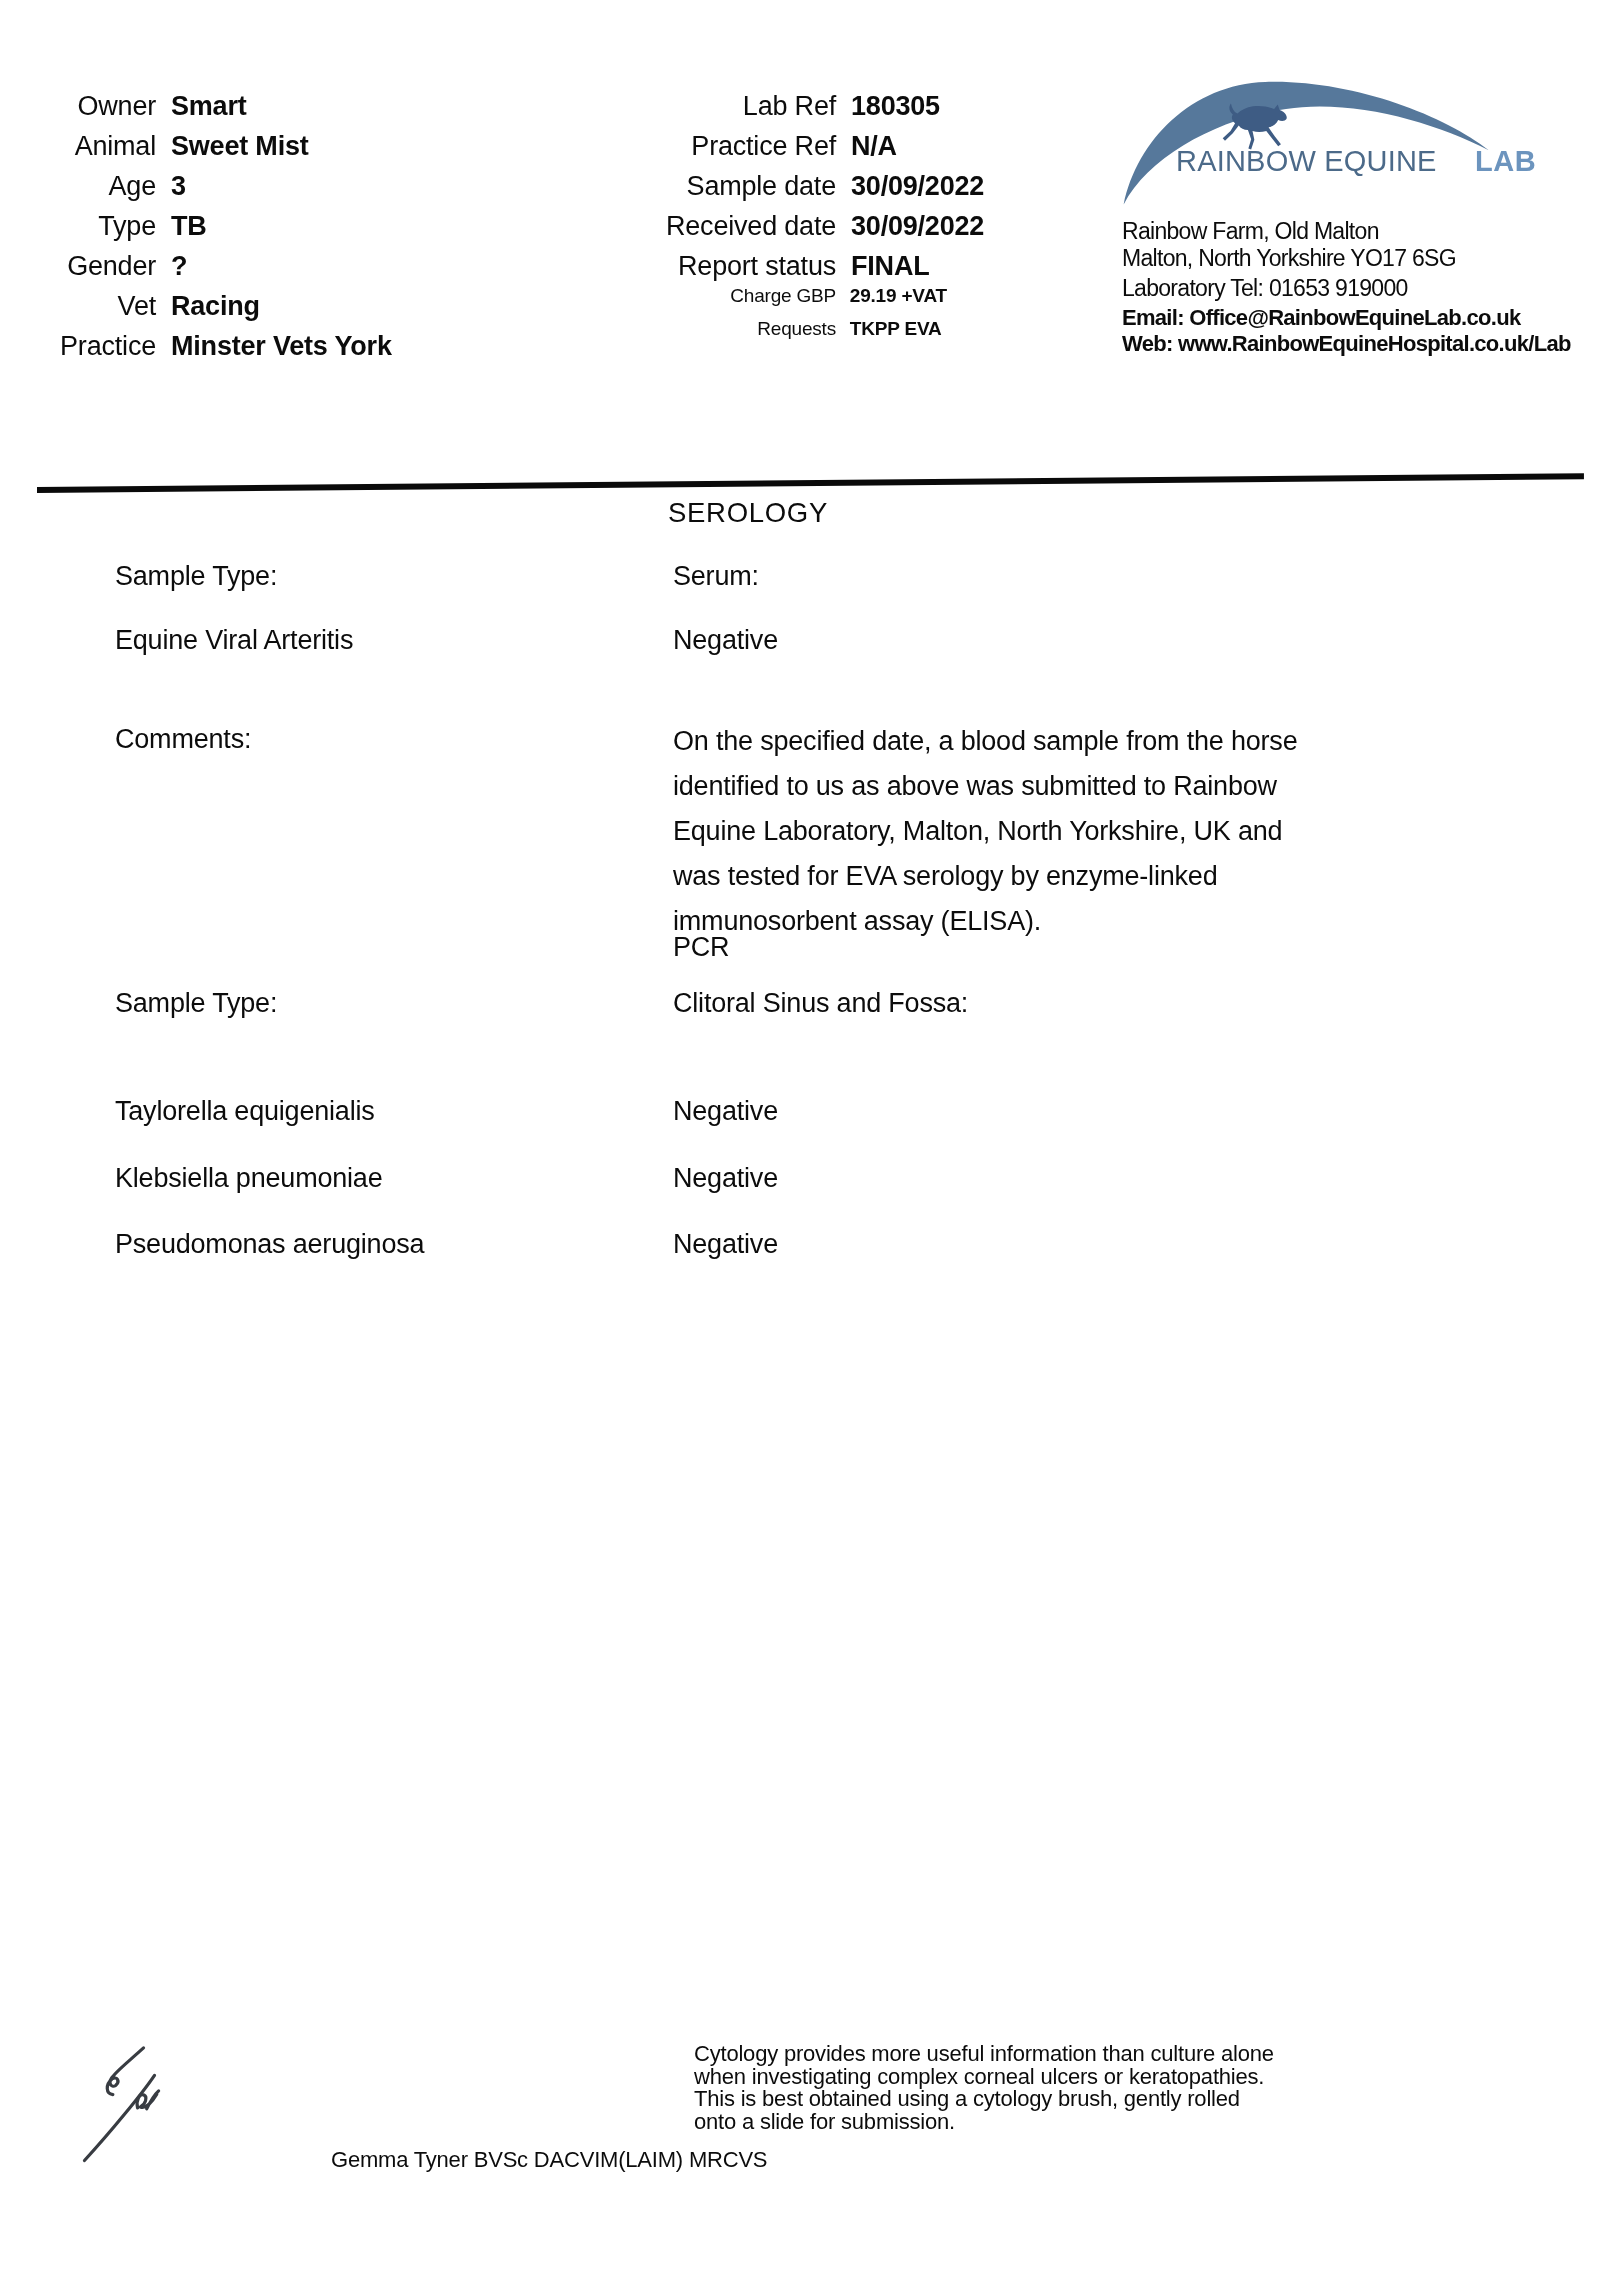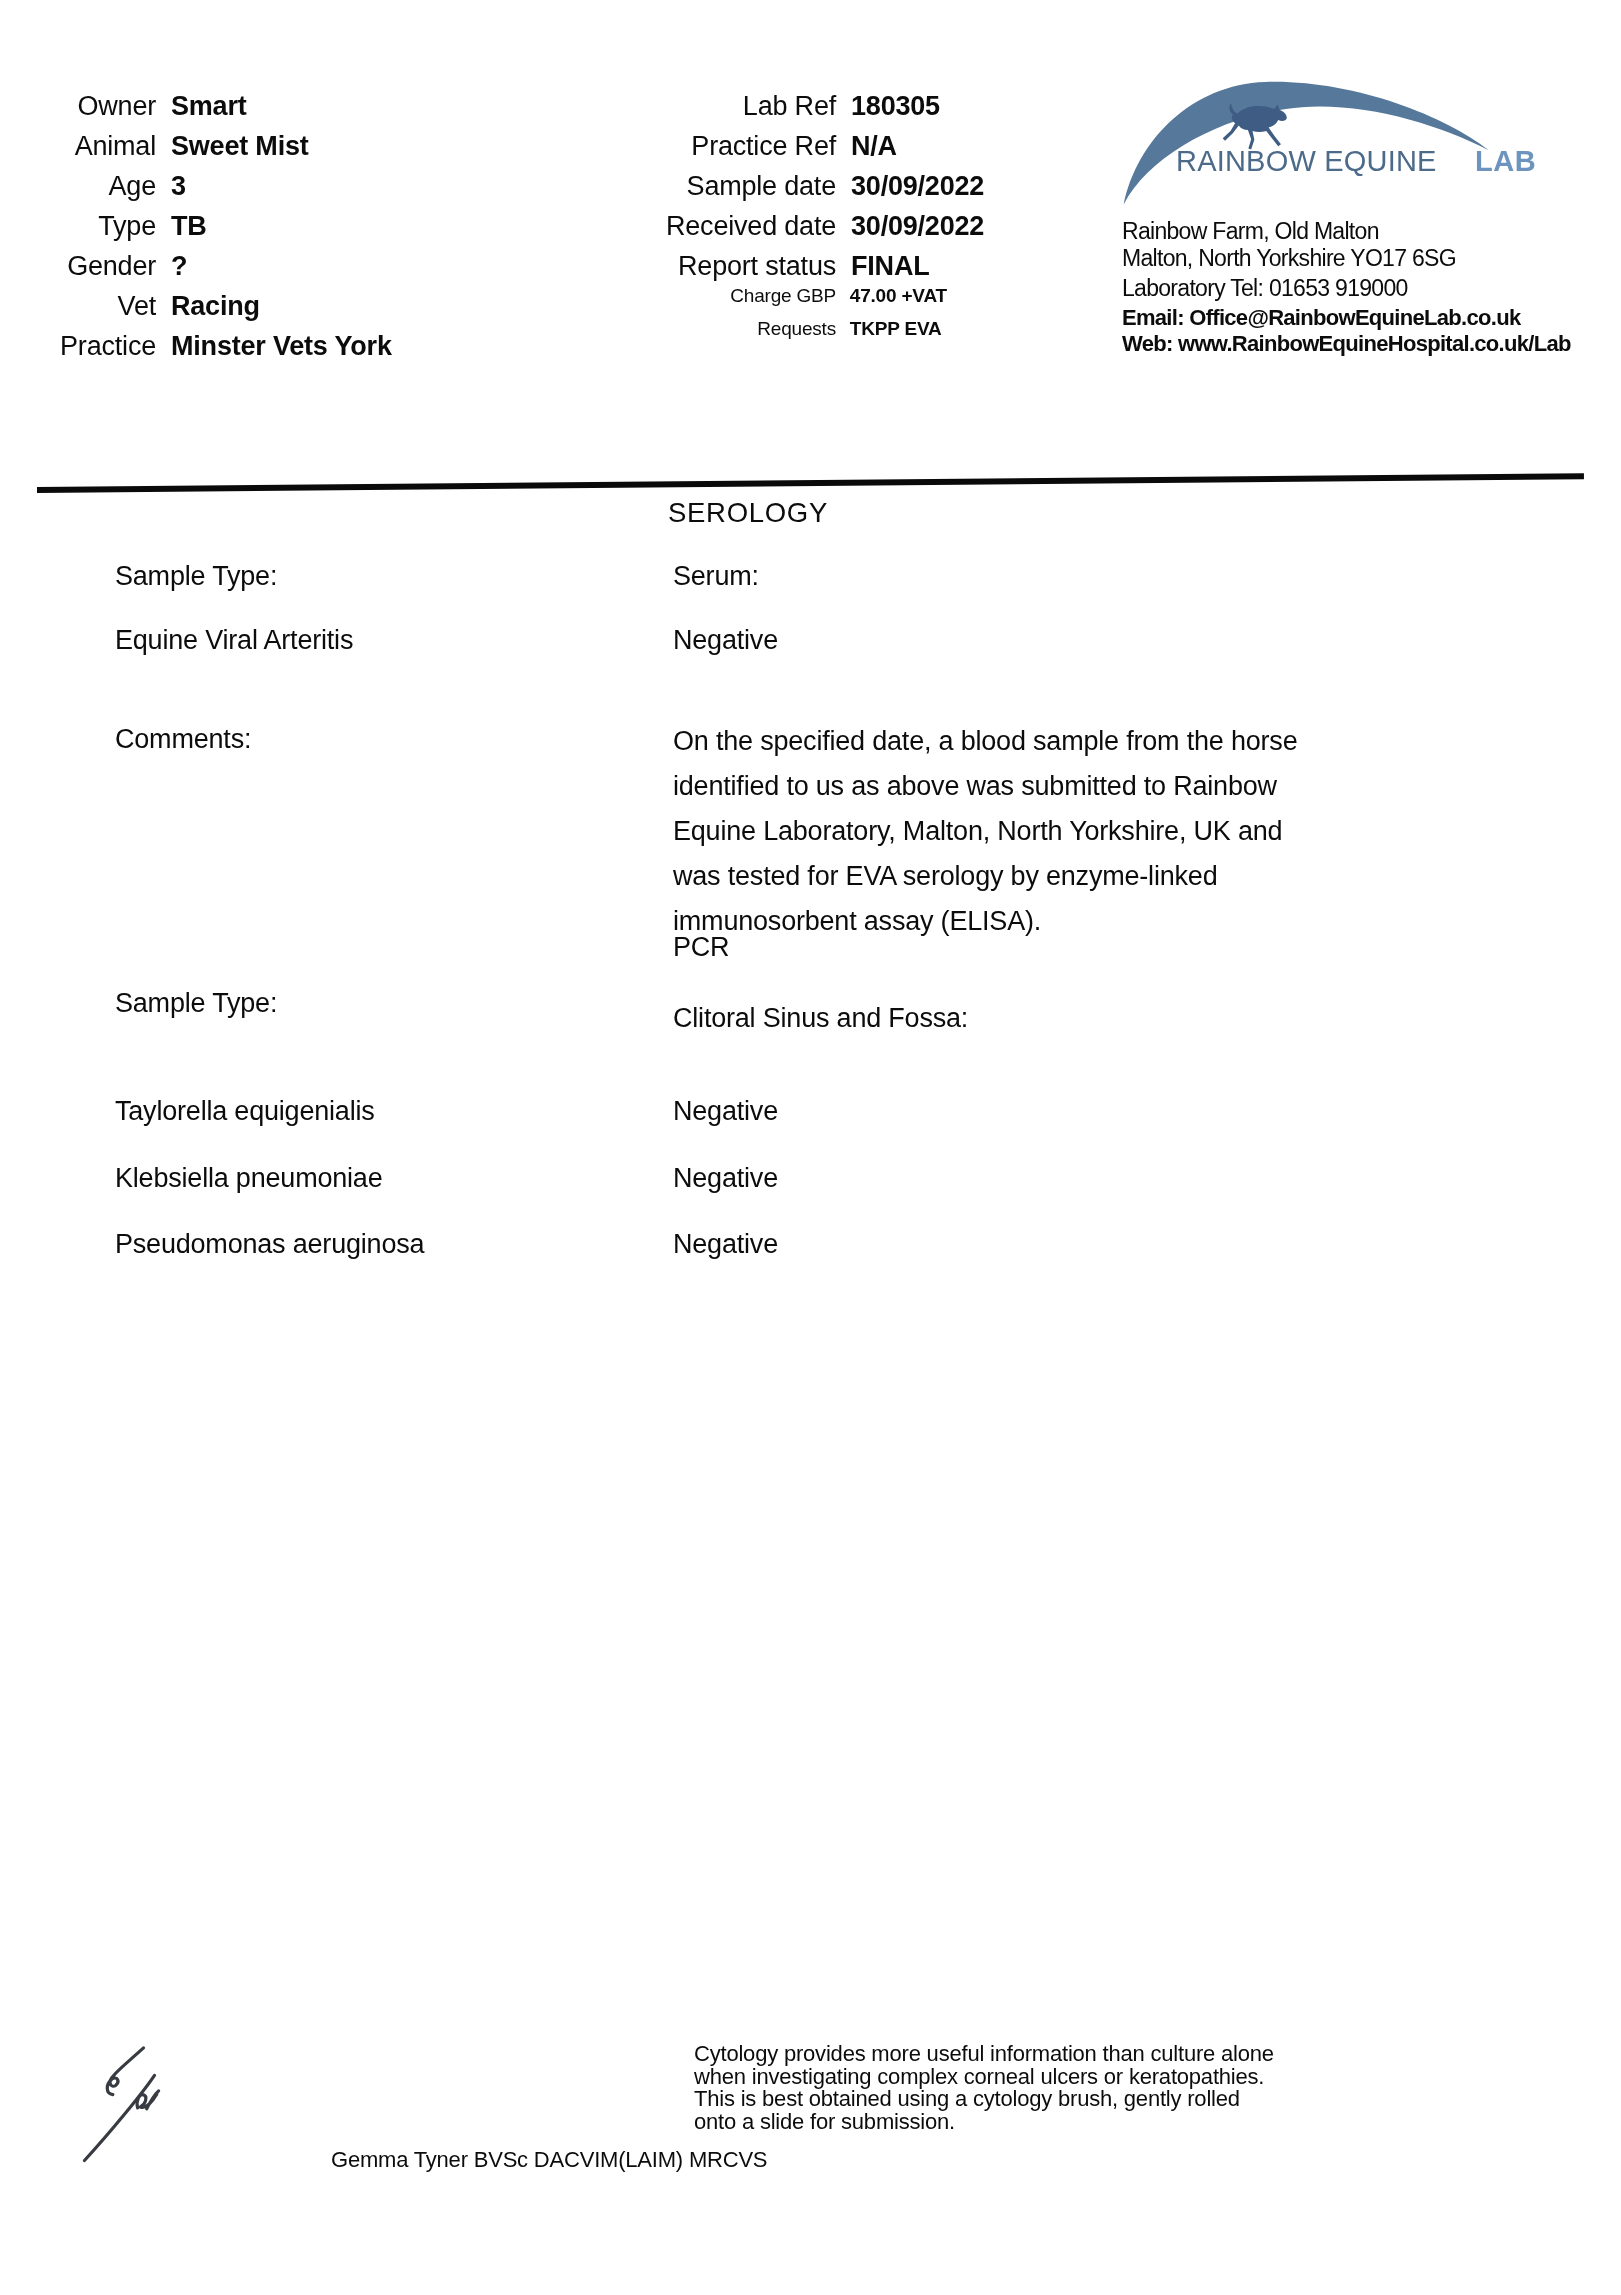--- a/index.html
+++ b/index.html
@@ -105,21 +105,21 @@
       <div class="hlabel">Received date</div>
       <div class="hvalue">30/09/2022</div>
     </div>
     <div class="hrow">
       <div class="hlabel">Report status</div>
       <div class="hvalue">FINAL</div>
     </div>
     <div class="small-rows">
       <div class="hrow">
         <div class="hlabel">Charge GBP</div>
-        <div class="hvalue">47.00 +VAT</div>
+        <div class="hvalue">29.19 +VAT</div>
       </div>
       <div class="hrow">
         <div class="hlabel">Requests</div>
         <div class="hvalue">TKPP EVA</div>
       </div>
     </div>
   </section>
 
   <header>
     <svg class="logo-svg" viewBox="0 0 1030 290" xmlns="http://www.w3.org/2000/svg">
@@ -150,21 +150,21 @@
     <div class="t" style="left:115px;top:724px;">Comments:</div>
     <div class="para" style="left:673px;top:719px;">On the specified date, a blood sample from the horse
 identified to us as above was submitted to Rainbow
 Equine Laboratory, Malton, North Yorkshire, UK and
 was tested for EVA serology by enzyme-linked
 immunosorbent assay (ELISA).</div>
 
     <div class="t" style="left:673px;top:932px;">PCR</div>
 
     <div class="t" style="left:115px;top:988px;">Sample Type:</div>
-    <div class="t" style="left:673px;top:988px;margin-top:15px;">Clitoral Sinus and Fossa:</div>
+    <div class="t" style="left:673px;top:988px;">Clitoral Sinus and Fossa:</div>
 
     <div class="t" style="left:115px;top:1096px;">Taylorella equigenialis</div>
     <div class="t" style="left:673px;top:1096px;">Negative</div>
 
     <div class="t" style="left:115px;top:1163px;">Klebsiella pneumoniae</div>
     <div class="t" style="left:673px;top:1163px;">Negative</div>
 
     <div class="t" style="left:115px;top:1229px;">Pseudomonas aeruginosa</div>
     <div class="t" style="left:673px;top:1229px;">Negative</div>
   </main>

